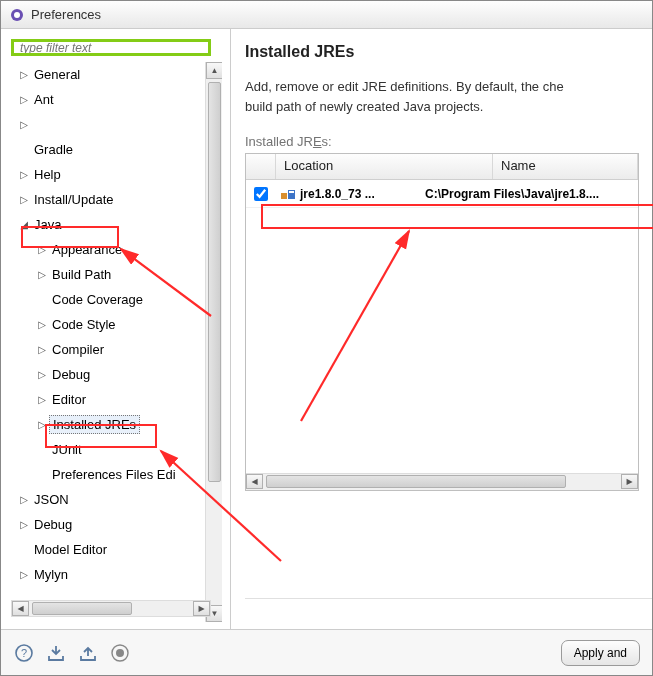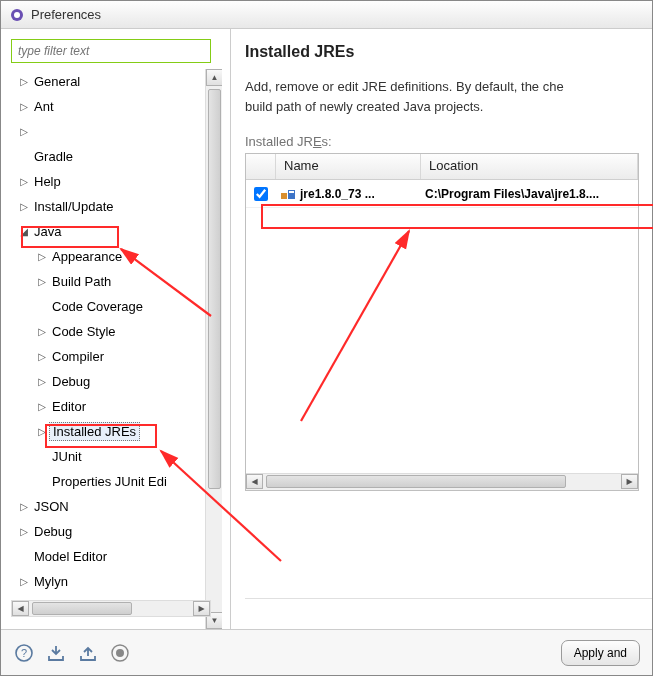--- a/index.html
+++ b/index.html
@@ -44,22 +44,22 @@
     }
     .sidebar {
       width: 230px;
       border-right: 1px solid #ccc;
       padding: 10px 8px 10px 10px;
       position: relative;
       background: #fff;
     }
     .filter-input {
       width: 200px;
-      height: 24px;
-      border: 1px solid #84cc16;
+      height: 17px;
+      border: 3px solid #84cc16;
       padding: 2px 6px;
       font-size: 12px;
       color: #888;
       font-style: italic;
       margin-bottom: 6px;
     }
     .tree {
       height: 560px;
       overflow: hidden;
       position: relative;
@@ -416,21 +416,21 @@
             <div class="tree-item level1 selected">
               <span class="arrow">▷</span>
               <span class="label">Installed JREs</span>
             </div>
             <div class="tree-item level1">
               <span class="arrow"></span>
               <span class="label">JUnit</span>
             </div>
             <div class="tree-item level1">
               <span class="arrow"></span>
-              <span class="label">Properties JUnit Edi</span>
+              <span class="label">Preferences Files Edi</span>
             </div>
             <div class="tree-item level0">
               <span class="arrow">▷</span>
               <span class="label">JSON</span>
             </div>
             <div class="tree-item level0">
               <span class="arrow">▷</span>
               <span class="label">Debug</span>
             </div>
             <div class="tree-item level0">
@@ -460,22 +460,22 @@
       <div class="main-desc">
         <span>Add, remove or edit JRE definitions. By default, the che</span><br>
         <span>build path of newly created Java projects.</span>
       </div>
       <div class="table-caption">
         <span>Installed JR</span><span class="underline">E</span><span>s:</span>
       </div>
       <div class="jre-table">
         <div class="jre-header">
           <div class="col col-check"></div>
+          <div class="col col-loc">Location</div>
           <div class="col col-name">Name</div>
-          <div class="col col-loc">Location</div>
         </div>
         <div id="jre-rows">
             <div class="jre-row">
               <div class="cell-check">
                 <input type="checkbox" class="jre-checkbox" checked="" style="">
               </div>
               <div class="cell-name">
                 <span class="jre-icon">
                   <svg width="16" height="14" viewBox="0 0 16 14">
                     <rect x="1" y="6" width="6" height="6" fill="#d98f2e"></rect>

